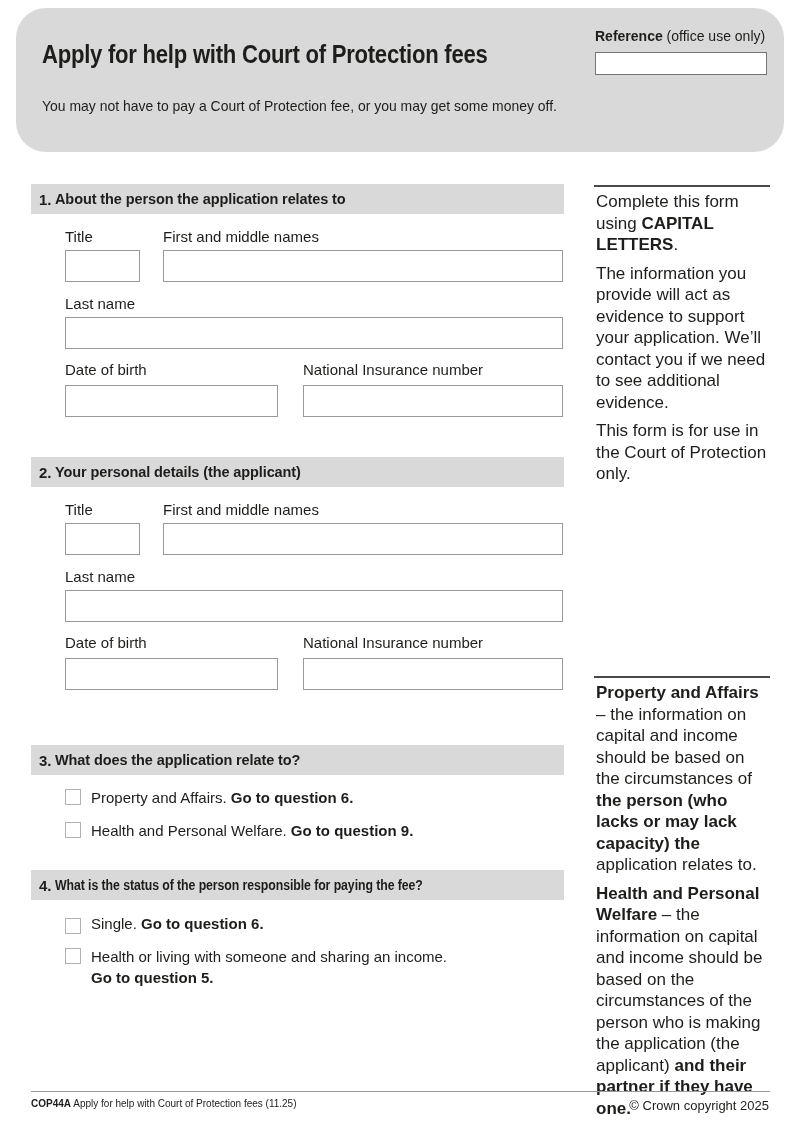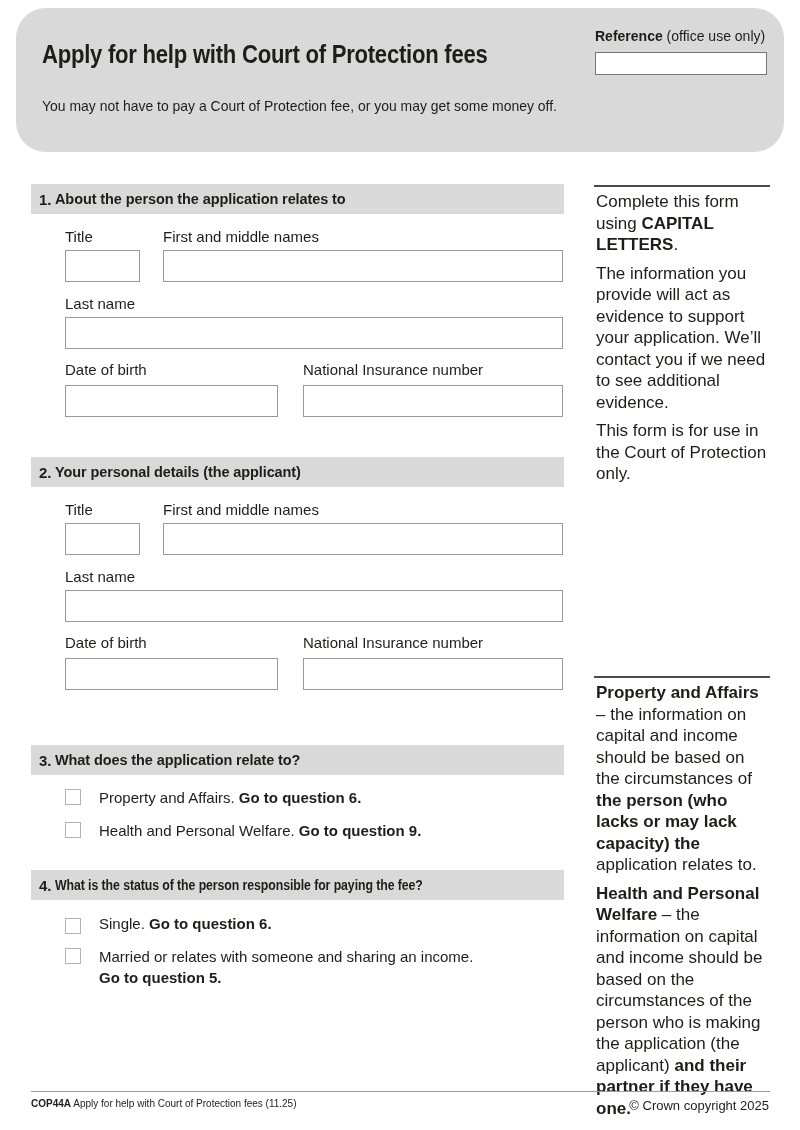--- a/index.html
+++ b/index.html
@@ -35,21 +35,21 @@
   .bar-title.squeeze { transform:scaleX(0.85); transform-origin:0 50%; }
 
   
   .flabel { font-size:15px; line-height:16px; white-space:nowrap; }
   .ibox { background:#fff; border:1px solid #999999; }
   .comb { background:#fff; border:1px solid #999999; }
 
   
   .option { display:flex; align-items:flex-start; }
   .cbox { width:16px; height:16px; background:#fff; border:1px solid #b2b2b2; flex-shrink:0; }
-  .opt-label { font-size:15px; line-height:21px; margin:-2px 0 0 18px; }
+  .opt-label { font-size:15px; line-height:21px; margin:-2px 0 0 10px; }
   .opt-label b, .goto { font-weight:bold; }
   .goto-block { display:block; font-weight:bold; }
 
   
   .side-rule { left:594px; width:176px; height:2px; background:#4a4a4a; }
   .side-note { left:596px; width:176px; font-size:17px; line-height:21.5px; }
   .side-note p { margin:0 0 7px 0; }
   .side-note b { font-weight:bold; }
 
   
@@ -114,21 +114,21 @@
 <div class="abs bar" style="top:870px;">
   <span class="bar-num">4.</span>
   <span class="bar-title squeeze">What is the status of the person responsible for paying the fee?</span>
 </div>
 <div class="abs option" style="left:65px; top:915px; width:498px;align-items:flex-end;">
   <span class="cbox"></span>
   <span class="opt-label"><span>Single. </span><span class="goto">Go to question 6.</span></span>
 </div>
 <div class="abs option" style="left:65px; top:948px; width:498px;">
   <span class="cbox"></span>
-  <span class="opt-label"><span>Married or relates with someone and sharing an income.</span><span class="goto-block">Go to question 5.</span></span>
+  <span class="opt-label"><span>Health or living with someone and sharing an income.</span><span class="goto-block">Go to question 5.</span></span>
 </div>
 
 <div class="abs side-rule" style="top:185px;"></div>
 <div class="abs side-note" style="top:191px;">
   <p><span>Complete this form using </span><b>CAPITAL LETTERS</b><span>.</span></p>
   <p>The information you provide will act as evidence to support your application. We’ll contact you if we need to see additional evidence.</p>
   <p>This form is for use in the Court of Protection only.</p>
 </div>
 
 <div class="abs side-rule" style="top:676px;"></div>

